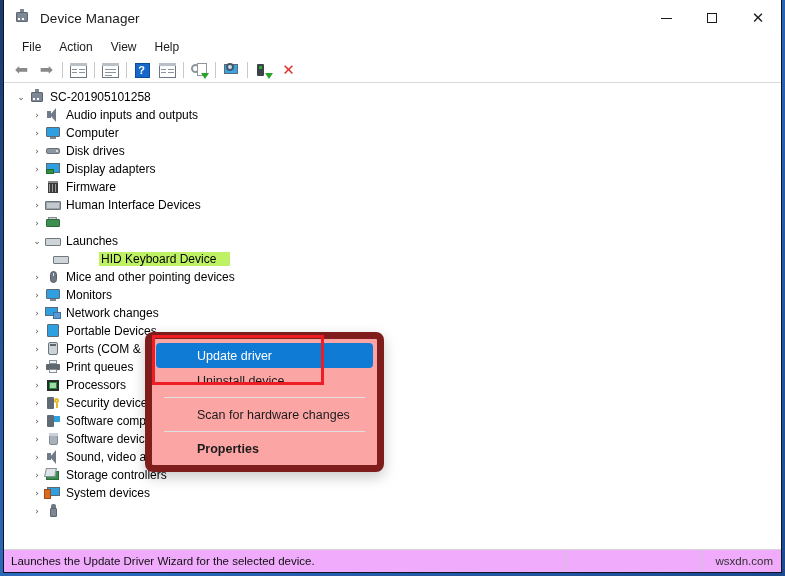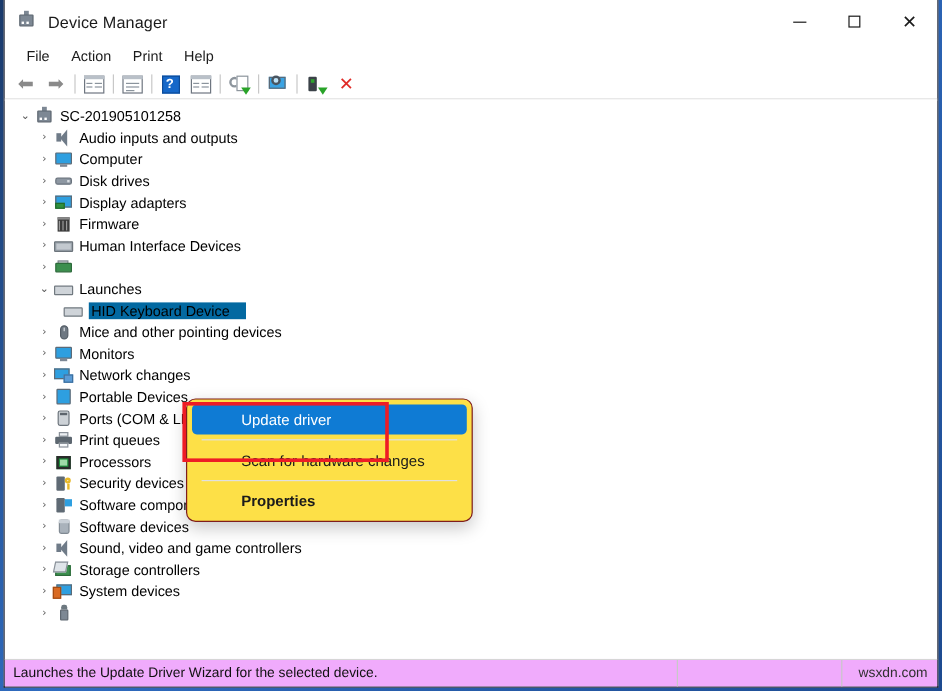--- a/index.html
+++ b/index.html
@@ -68,43 +68,43 @@
     height:18px; display:flex; align-items:center;
     font-size:12px; color:#000; white-space:nowrap; cursor:default;
   }
   .row .twisty {
     width:14px; min-width:14px; text-align:center;
     font-size:9px; color:#555; font-family:"DejaVu Sans",sans-serif;
     display:flex; align-items:center; justify-content:center;
   }
   .row .ico { width:18px; min-width:18px; height:16px; position:relative; margin-right:4px; }
   .row .lbl { padding-right:6px; }
-  .row.sel .lbl { background:#0369a1; padding-left:2px; padding-right:14px; }
+  .row.sel .lbl { background:#bef264; padding-left:2px; padding-right:14px;margin-left:25px; }
 
   .d0 { padding-left:10px; }
   .d1 { padding-left:26px; }
   .d2 { padding-left:48px; }
 
   
   #statusbar {
     height:23px; flex:0 0 auto; display:flex; align-items:center;
     background:#f0abfc; border-top:1px solid #d6d6d6; font-size:11.5px; color:#101010;
   }
   #status-text { padding-left:7px; flex:0 0 560px; }
   #status-mid { flex:0 0 137px; border-left:1px solid #c8c8c8; height:100%; }
   #status-right {
     flex:1 1 auto; border-left:1px solid #c8c8c8; height:100%;
     display:flex; align-items:center; justify-content:flex-end; padding-right:8px;
     font-size:11.5px; color:#303030;
   }
 
   
   #ctxmenu {
-    position:absolute; left:151px; top:248px; width:239px;
-    background:#fde047; border:1px solid #7f1d1d; border-radius:8px;
+    position:absolute; left:141px; top:248px; width:239px;
+    background:#fca5a5; border:7px solid #7f1d1d; border-radius:8px;
     box-shadow:0 5px 14px rgba(0,0,0,.22); padding:4px 0 4px 0; z-index:40;
   }
   .cmi {
     height:25px; display:flex; align-items:center; padding-left:41px;
     font-size:12.5px; color:#1b1b1b; margin:0 4px; border-radius:4px; cursor:default;
   }
   .cmi.hl { background:#0f7bd4; color:#ffffff; }
   .cmi.bold { font-weight:bold; }
   .cm-sep { height:1px; background:#e0e0e0; margin:4px 12px; }
 
@@ -220,21 +220,21 @@
       <div class="maxglyph"></div>
     </div>
     <div class="wbtn" id="btn-close">
       <div class="closeglyph">✕</div>
     </div>
   </div>
 
   <div id="menubar">
     <div class="menu-item">File</div>
     <div class="menu-item">Action</div>
-    <div class="menu-item">Print</div>
+    <div class="menu-item">View</div>
     <div class="menu-item">Help</div>
   </div>
 
   <div id="toolbar">
     <div class="tb">
         <span class="arrow">⬅</span>
       </div>
     <div class="tb">
         <span class="arrow">➡</span>
       </div>
@@ -521,20 +521,21 @@
         <span class="ico">
             <span class="i usb-h"></span>
             <span class="i usb-b"></span>
           </span>
       </div>
 
     </div>
 
     <div id="ctxmenu">
       <div class="cmi hl">Update driver</div>
+      <div class="cmi">Uninstall device</div>
       <div class="cm-sep"></div>
       <div class="cmi">Scan for hardware changes</div>
       <div class="cm-sep"></div>
       <div class="cmi bold">Properties</div>
     </div>
 
     <div id="redbox"></div>
   </div>
 
   <div id="statusbar">

